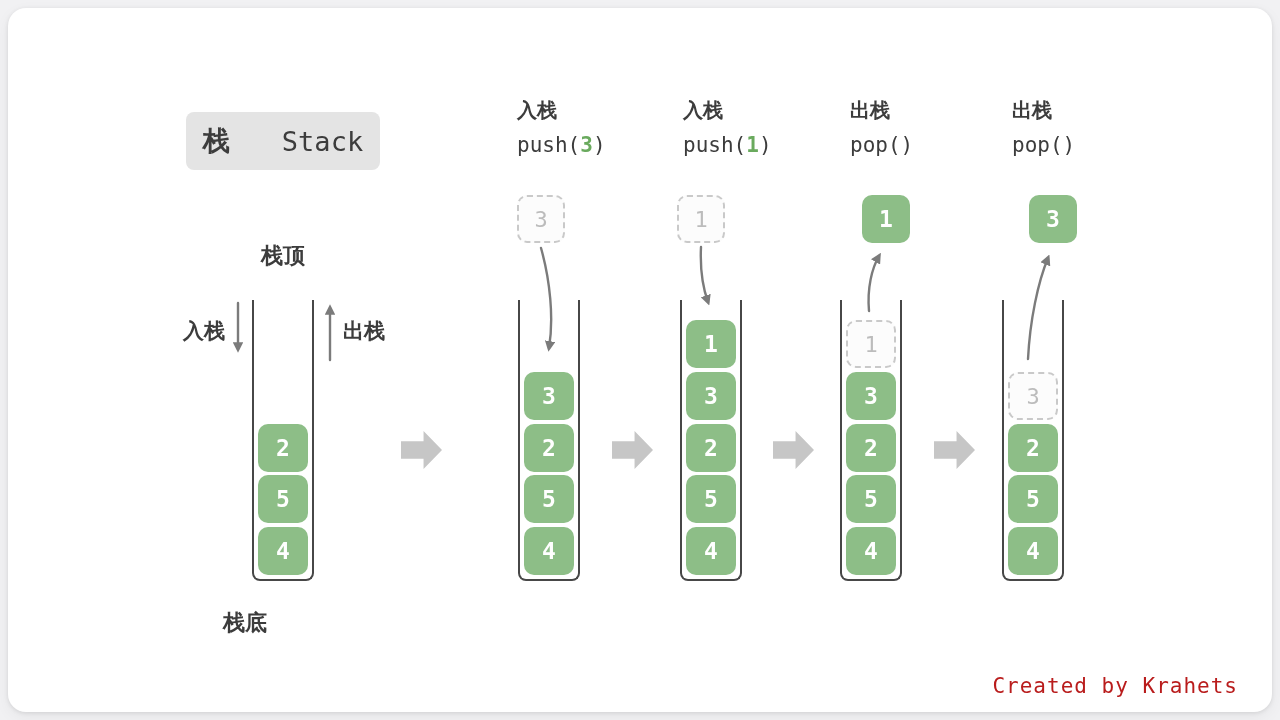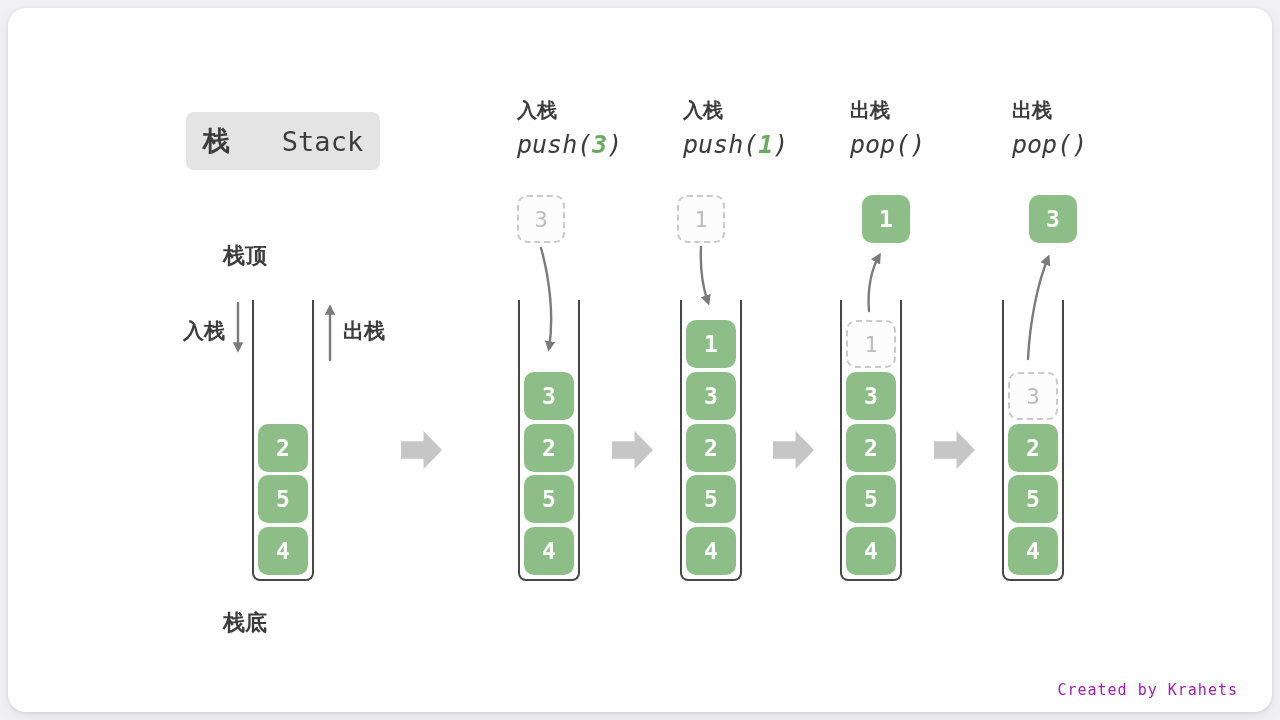--- a/index.html
+++ b/index.html
@@ -18,30 +18,30 @@
   .title-box{
     left:186px;top:112px;width:194px;height:58px;
     background:#e4e4e4;border-radius:8px;
     display:flex;align-items:center;justify-content:center;gap:12px;
     color:#3c3c3c;font-size:27px;
   }
   .title-box .zh{font-weight:700;}
   .title-box .en{font-family:"DejaVu Sans Mono","Liberation Mono",monospace;margin-left:40px;}
   
   .lbl{color:#3c3c3c;font-weight:700;font-size:22px;line-height:26px;}
-  .lbl-top{left:223px;top:243px;width:120px;}
+  .lbl-top{left:223px;top:243px;width:120px;text-align:center;}
   .lbl-bottom{left:223px;top:610px;width:120px;text-align:left;}
   .lbl-push{left:173px;top:318px;width:52px;text-align:right;font-size:21px;}
   .lbl-pop{left:343px;top:318px;width:60px;text-align:left;font-size:21px;}
   
   .step-label{top:96px;color:#3c3c3c;}
   .step-label .zh{font-weight:700;font-size:20px;line-height:28px;margin-bottom:7px;}
   .step-label .code{
     font-family:"DejaVu Sans Mono","Liberation Mono",monospace;
-    font-size:25px;line-height:28px;color:#3c3c3c;font-style:italic;
+    font-size:21px;line-height:28px;color:#3c3c3c;
   }
   .step-label .code .arg{color:var(--green-text,#6aaa5e);font-weight:700;}
   
   .well{
     top:300px;width:62px;height:281px;
     border-left:2px solid #474747;border-right:2px solid #474747;
     border-bottom:2px solid #474747;
     border-bottom-left-radius:8px;border-bottom-right-radius:8px;
     box-sizing:border-box;
   }
@@ -64,23 +64,22 @@
   
   .flow{
     top:431px;width:41px;height:38px;background:#c6c6c6;
     clip-path:polygon(0% 27%,55% 27%,55% 0%,100% 50%,55% 100%,55% 73%,0% 73%);
   }
   
   svg.overlay{position:absolute;left:0;top:0;pointer-events:none;}
   svg.overlay path.line{stroke:#7b7b7b;stroke-width:2.4;fill:none;stroke-linecap:round;}
   
   .credit{
-    right:42px;top:674px;color:#a21caf;font-size:15px;letter-spacing:1px;
+    right:42px;top:674px;color:#b91c1c;font-size:21px;letter-spacing:1px;
     font-family:"DejaVu Sans Mono","Liberation Mono",monospace;
-    margin-top:7px;
   }
 </style>
 </head>
 <body>
 
 <div class="card"></div>
 
 <div class="abs title-box">
   <span class="zh">栈</span>
   <span class="en">Stack</span>

